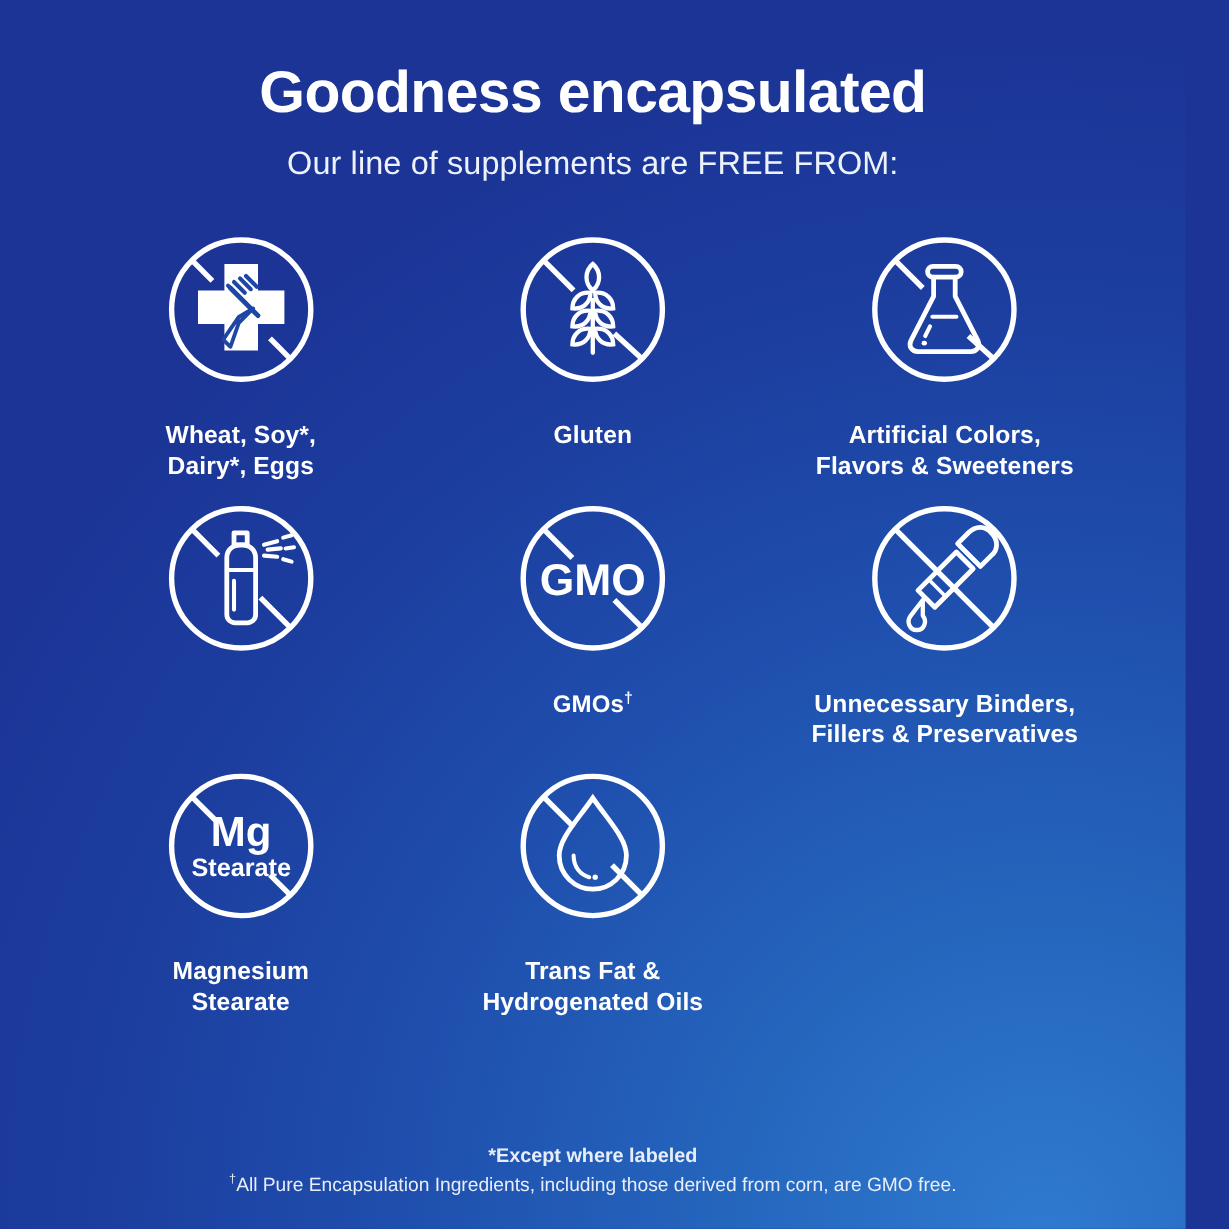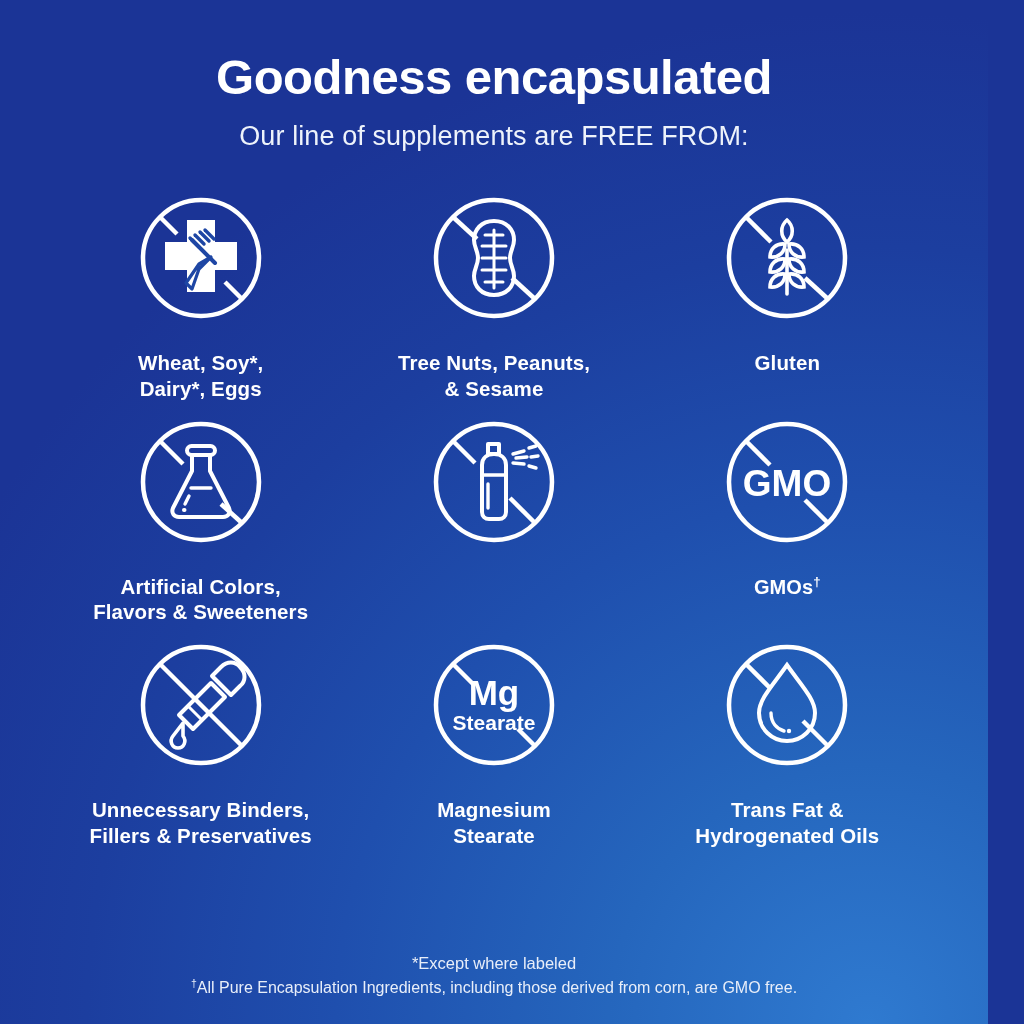--- a/index.html
+++ b/index.html
@@ -36,21 +36,21 @@
     margin-top:28px;text-align:center;
     font-size:20.5px;font-weight:bold;line-height:1.25;
     color:#ffffff;letter-spacing:0.1px;
     white-space:pre-line;
   }
   .cap.thin{font-weight:700;font-size:20px;}
   .footnotes{
     position:absolute;left:0;right:0;bottom:24px;
     text-align:center;color:#e8eef9;
   }
-  .fn1{font-size:16.5px;line-height:1.5;font-weight:400;}
+  .fn1{font-size:16.5px;line-height:1.5;font-weight:700;}
   .fn2{font-size:16px;line-height:1.5;font-weight:400;}
   .sup{font-size:0.66em;vertical-align:super;}
 </style>
 </head>
 <body>
 
 <div class="poster">
 
   <div class="headline">Goodness encapsulated</div>
   <div class="subhead">Our line of supplements are FREE FROM:</div>
@@ -71,43 +71,20 @@
           <line x1="63" y1="38" x2="72" y2="47"></line>
           <line x1="68" y1="36" x2="77" y2="45"></line>
           <path d="M55 46 L78 69" stroke-width="4"></path>
           <path d="M74 63 L62 75 L55 95 L49 89 L62 70 Z" stroke-width="3.2" stroke-linejoin="round"></path>
         </g>
       </svg>
       <div class="cap">Wheat, Soy*,
 Dairy*, Eggs</div>
     </div>
 
-    <div class="cell">
-      <svg class="badge" viewBox="0 0 128 128">
-        <g fill="none" stroke="#fff" stroke-width="4.5">
-          <circle cx="64" cy="64" r="58"></circle>
-          <line x1="23" y1="23" x2="47" y2="45"></line>
-          <line x1="82" y1="84" x2="105" y2="105"></line>
-        </g>
-        <g fill="none" stroke="#fff" stroke-width="4" stroke-linecap="round">
-          <path d="M64 27 c13 0 20 9 20 19 c0 7 -4 11 -4 18 c0 7 4 11 4 18 c0 10 -7 19 -20 19
-                   c-13 0 -20 -9 -20 -19 c0 -7 4 -11 4 -18 c0 -7 -4 -11 -4 -18 c0 -10 7 -19 20 -19 z"></path>
-          <g stroke-width="3">
-            <line x1="55" y1="41" x2="73" y2="41"></line>
-            <line x1="52" y1="52" x2="76" y2="52"></line>
-            <line x1="52" y1="64" x2="76" y2="64"></line>
-            <line x1="52" y1="76" x2="76" y2="76"></line>
-            <line x1="55" y1="88" x2="73" y2="88"></line>
-            <line x1="64" y1="36" x2="64" y2="94"></line>
-          </g>
-        </g>
-      </svg>
-      <div class="cap">Tree Nuts, Peanuts,
-&amp; Sesame</div>
-    </div>
 
     <div class="cell">
       <svg class="badge" viewBox="0 0 128 128">
         <g fill="none" stroke="#fff" stroke-width="4.5">
           <circle cx="64" cy="64" r="58"></circle>
           <line x1="23" y1="23" x2="48" y2="48"></line>
           <line x1="82" y1="84" x2="105" y2="105"></line>
         </g>
         <g fill="none" stroke="#fff" stroke-width="3.6" stroke-linecap="round">
           <line x1="64" y1="56" x2="64" y2="100"></line>

